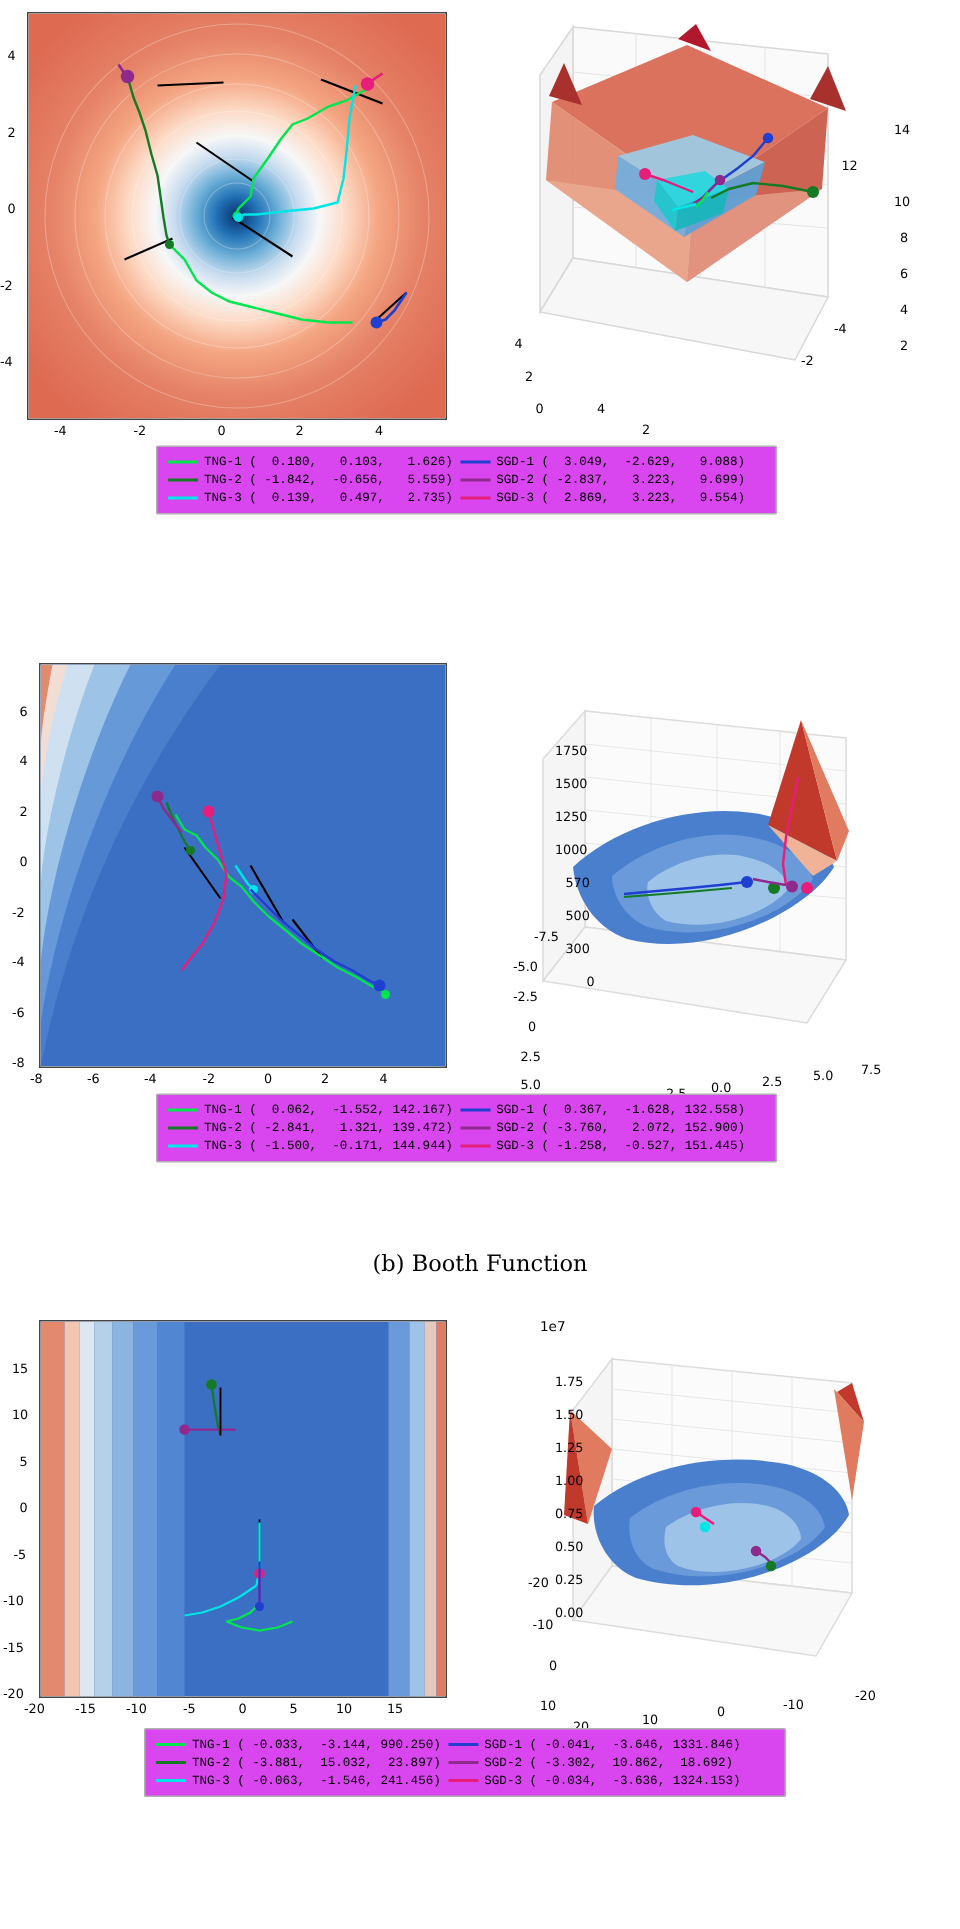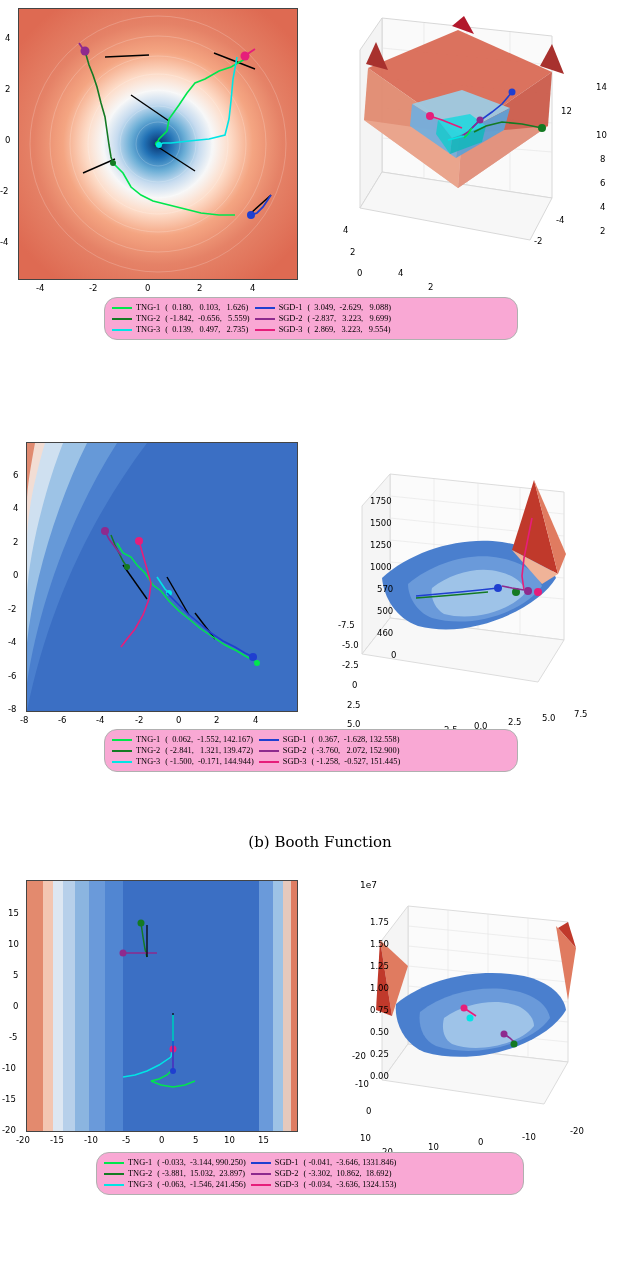--- a/index.html
+++ b/index.html
@@ -26,25 +26,25 @@
   .caption {
     text-align: center;
     font-family: "DejaVu Serif", serif;
     font-size: 15px;
     width: 100%;
     position: absolute;
   }
   .legend {
     position: absolute;
     border: 1px solid #b0b0b0;
-    border-radius: 13px;
-    background: #f9a8d4;
+    border-radius: 1px;
+    background: #d946ef;
     padding: 4px 7px;
     font-size: 8.5px;
-    font-family: Liberation Serif, serif;
+    font-family: Liberation Mono, monospace;
   }
   .legend table { border-collapse: collapse; }
   .legend td { padding: 1px 5px 1px 0; white-space: pre; font-size: 8.4px; }
   .swatch {
     display: inline-block;
     width: 20px;
     height: 2px;
     vertical-align: middle;
     margin-right: 4px;
   }
@@ -313,23 +313,23 @@
       <polyline points="150,128 160,130 172,132" fill="none" stroke="#8e2a8e" stroke-width="1.6"></polyline>
       <circle cx="176" cy="133" r="4" fill="#8e2a8e"></circle>
     </svg>
   </div>
   <div class="tick" style="left:370px; top:68px;">1750</div>
   <div class="tick" style="left:370px; top:90px;">1500</div>
   <div class="tick" style="left:370px; top:112px;">1250</div>
   <div class="tick" style="left:370px; top:134px;">1000</div>
   <div class="tick" style="left:377px; top:156px;">570</div>
   <div class="tick" style="left:377px; top:178px;">500</div>
-  <div class="tick" style="left:377px; top:200px;">460</div>
+  <div class="tick" style="left:377px; top:200px;">300</div>
   <div class="tick" style="left:391px; top:222px;">0</div>
-  <div class="tick" style="left:338px; top:192px;">-7.5</div>
+  <div class="tick" style="left:356px; top:192px;">-7.5</div>
   <div class="tick" style="left:342px; top:212px;">-5.0</div>
   <div class="tick" style="left:342px; top:232px;">-2.5</div>
   <div class="tick" style="left:352px; top:252px;">0</div>
   <div class="tick" style="left:347px; top:272px;">2.5</div>
   <div class="tick" style="left:347px; top:291px;">5.0</div>
   <div class="tick" style="left:377px; top:303px;">7.5</div>
   <div class="tick" style="left:408px; top:301px;">-5.0</div>
   <div class="tick" style="left:441px; top:297px;">-2.5</div>
   <div class="tick" style="left:474px; top:293px;">0.0</div>
   <div class="tick" style="left:508px; top:289px;">2.5</div>

